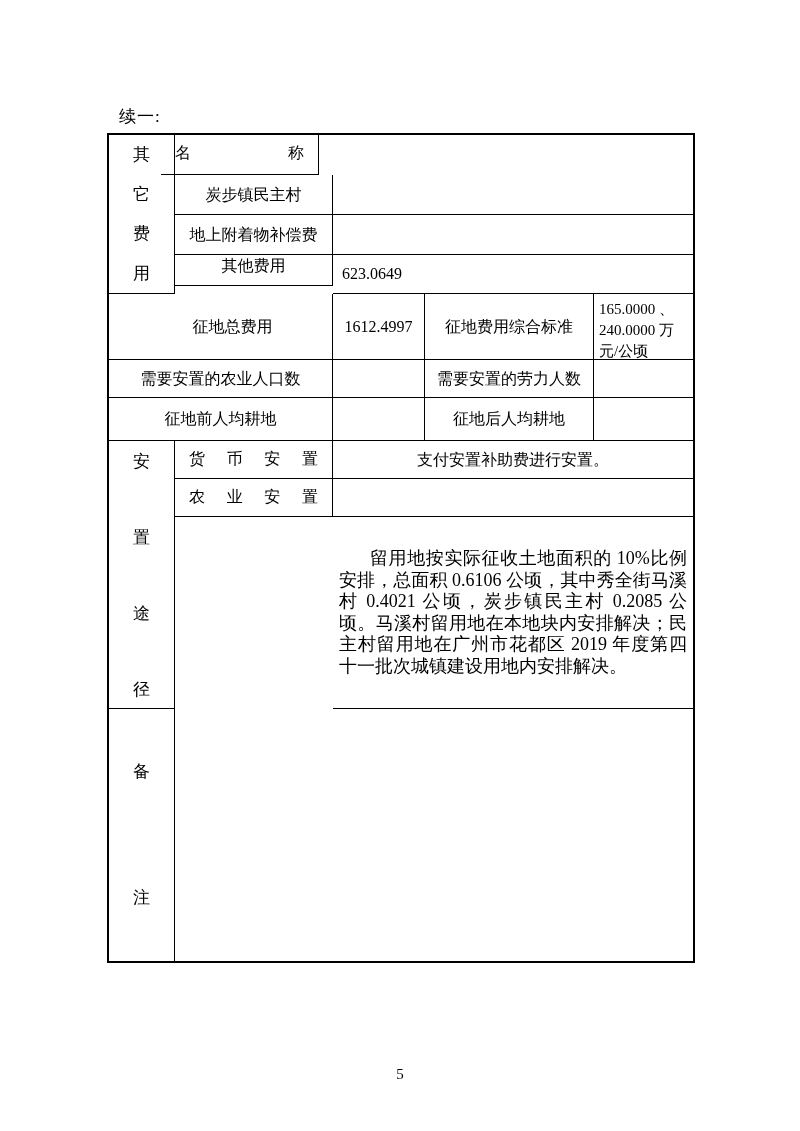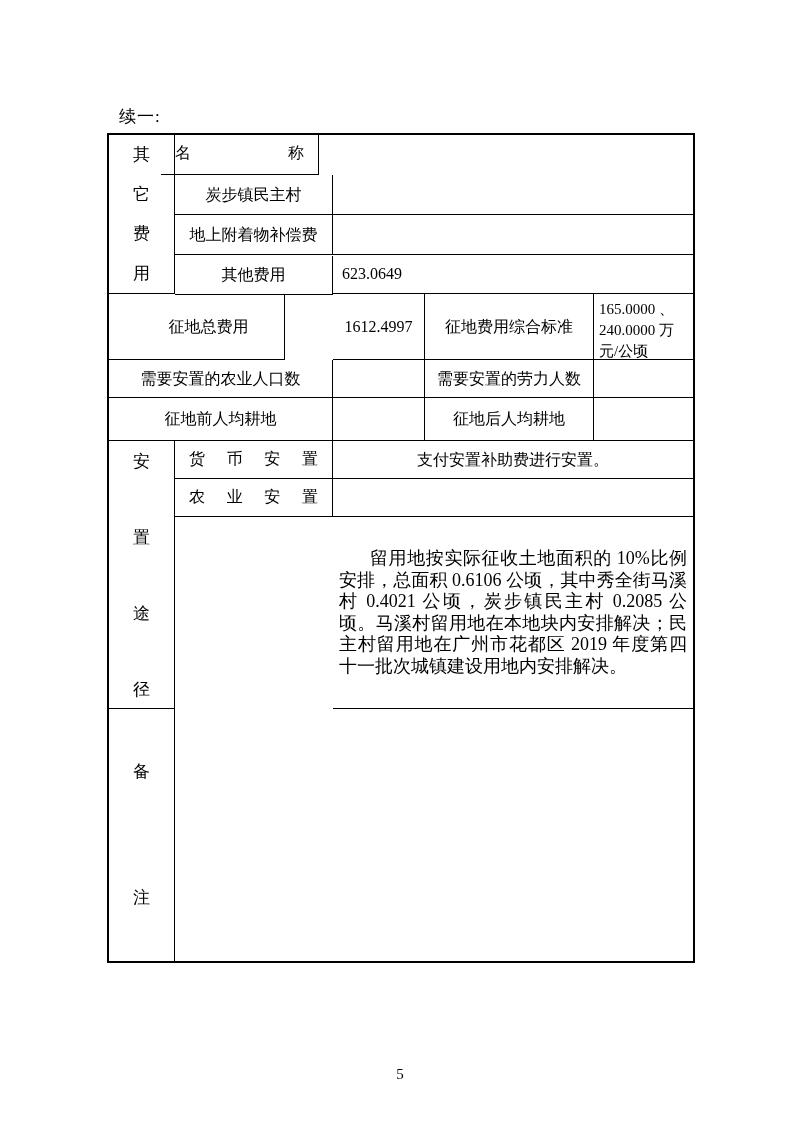--- a/index.html
+++ b/index.html
@@ -54,24 +54,24 @@
       <span>用</span>
     </div>
     <div class="c jlab lh37" style="left:52px;top:0;width:158px;height:40px;">名称</div>
 
     <div class="c" style="left:66px;top:40px;width:158px;height:40px;">炭步镇民主村</div>
     <div class="c nr numleft" style="left:224px;top:40px;width:360px;height:40px;"></div>
 
     <div class="c" style="left:66px;top:80px;width:158px;height:40px;">地上附着物补偿费</div>
     <div class="c nr numleft" style="left:224px;top:80px;width:360px;height:40px;"></div>
 
-    <div class="c" style="left:66px;top:121px;width:158px;height:39px;">其他费用</div>
+    <div class="c" style="left:66px;top:112px;width:158px;height:39px;">其他费用</div>
     <div class="c nr numleft" style="left:224px;top:120px;width:360px;height:39px;">623.0649</div>
 
-    <div class="c" style="left:0;top:159px;width:176px;height:66px;padding-left:24px;">征地总费用</div>
+    <div class="c" style="left:0;top:159px;width:224px;height:66px;padding-left:24px;">征地总费用</div>
     <div class="c" style="left:224px;top:159px;width:92px;height:66px;">1612.4997</div>
     <div class="c" style="left:316px;top:159px;width:169px;height:66px;">征地费用综合标准</div>
     <div class="c nr stdval" style="left:485px;top:159px;width:99px;height:66px;">
       <div>165.0000 、</div>
       <div>240.0000 万</div>
       <div>元/公顷</div>
     </div>
 
     <div class="c" style="left:0;top:225px;width:224px;height:38px;">需要安置的农业人口数</div>
     <div class="c" style="left:224px;top:225px;width:92px;height:38px;"></div>

